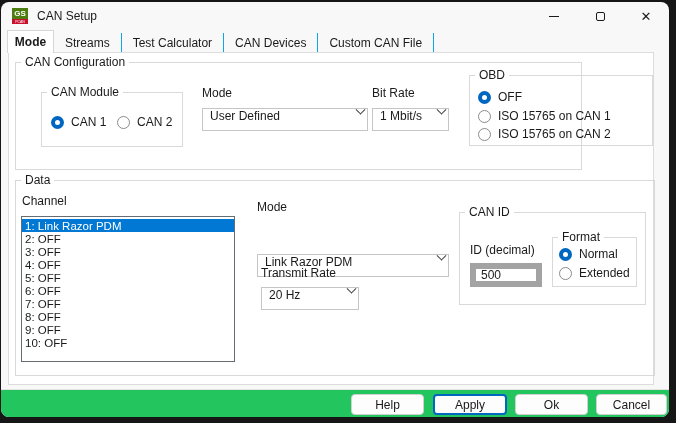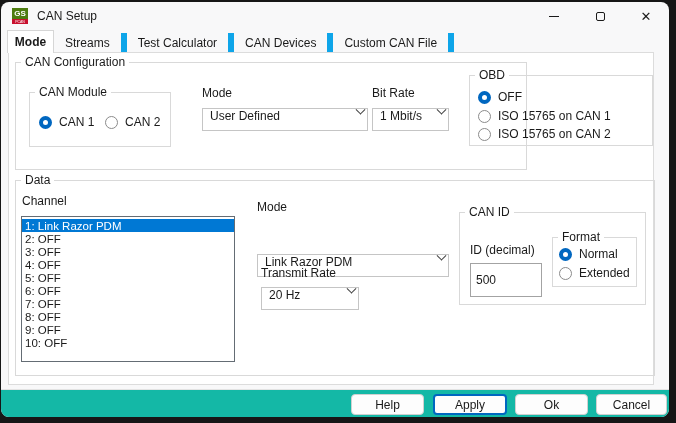--- a/index.html
+++ b/index.html
@@ -29,21 +29,21 @@
   .glyph-max { width:9px; height:9px; border:1px solid #1a1a1a; border-radius:2px; }
   .glyph-close { font-size:13px; font-weight:300; line-height:1; }
   
   .tab-active {
     position:absolute; left:6px; top:28px; width:47px; height:23px;
     background:#fff; border:1px solid #d6d6d6; border-bottom:none; z-index:3;
     display:flex; align-items:center; justify-content:center;
     font-size:12px; font-weight:600;
   }
   .tabs-rest { position:absolute; left:53px; top:31px; height:19px; display:flex; z-index:1; }
-  .tab { padding:0 11px; display:flex; align-items:center; font-size:12px; border-right:6px solid #0ea5e9; }
+  .tab { padding:0 11px; display:flex; align-items:center; font-size:12px; border-right:1px solid #0ea5e9; }
   
   .page {
     position:absolute; left:7px; top:50px; width:646px; height:333px;
     background:#fff; border:1px solid #dcdcdc; z-index:2;
   }
   
   .group { position:absolute; border:1px solid #d9d9d9; }
   .group-label { position:absolute; top:-8px; left:5px; background:#fff; padding:0 4px; font-size:12px; white-space:nowrap; }
   .lbl { position:absolute; font-size:12px; white-space:nowrap; }
   
@@ -57,25 +57,25 @@
     display:flex; align-items:flex-start; justify-content:space-between;
     padding:0 3px 0 7px; font-size:12px; white-space:nowrap;gap:6px;
   }
   .chev { width:7px; height:7px; border-right:1.3px solid #3c3c3c; border-bottom:1.3px solid #3c3c3c; transform:rotate(45deg) translate(-2px,-2px); flex:0 0 7px; }
   
   .listbox { position:absolute; background:#fff; border:1px solid #646c74; padding-top:2px; overflow:hidden; }
   .list-item { height:13.1px; display:flex; align-items:center; padding:0 3px; font-size:11.5px; }
   .list-item.sel { background:#0078d4; color:#fff; }
   
   .text-input {
-    position:absolute; height:20px; background:#fff; border:1px solid #a3a3a3;
-    font-size:12px; padding:16px 5px; font-family:"Liberation Sans", sans-serif; color:#1a1a1a;
-  }
-  
-  .footer { position:absolute; left:0; bottom:0; width:100%; height:28px; background:#14b8a6; border-top:1px solid #e3e3e3; }
+    position:absolute; height:20px; background:#fff; border:6px solid #a3a3a3;
+    font-size:12px; padding:6px 5px; font-family:"Liberation Sans", sans-serif; color:#1a1a1a;
+  }
+  
+  .footer { position:absolute; left:0; bottom:0; width:100%; height:28px; background:#22c55e; border-top:1px solid #e3e3e3; }
   .btn {
     position:absolute; top:4px; height:21px; background:#fdfdfd; border:1px solid #d0d0d0;
     border-radius:4px; font-size:12px; display:flex; align-items:center; justify-content:center;
     font-family:"Liberation Sans", sans-serif; color:#1a1a1a;
   }
   .btn.focused { border:2px solid #0067c0; }
 </style>
 </head>
 <body>
 
@@ -103,25 +103,25 @@
   <div class="tab-active">Mode</div>
   <div class="tabs-rest">
     <div class="tab">Streams</div>
     <div class="tab">Test Calculator</div>
     <div class="tab">CAN Devices</div>
     <div class="tab">Custom CAN File</div>
   </div>
 
   <div class="page"></div>
 
-  <div class="group" style="left:14px; top:60px; width:512px; height:108px; z-index:4;">
+  <div class="group" style="left:14px; top:60px; width:567px; height:108px; z-index:4;">
     <div class="group-label">CAN Configuration</div>
   </div>
 
-  <div class="group" style="left:28px; top:90px; width:142px; height:55px; z-index:5;padding-left:39px;">
+  <div class="group" style="left:40px; top:90px; width:142px; height:55px; z-index:5;padding-left:39px;">
     <div class="group-label">CAN Module</div>
     <div class="radio-row" style="left:9px; top:21px;">
       <span class="radio sel"></span>
       <span>CAN 1</span>
     </div>
     <div class="radio-row" style="left:75px; top:21px;">
       <span class="radio unsel"></span>
       <span>CAN 2</span>
     </div>
   </div>

